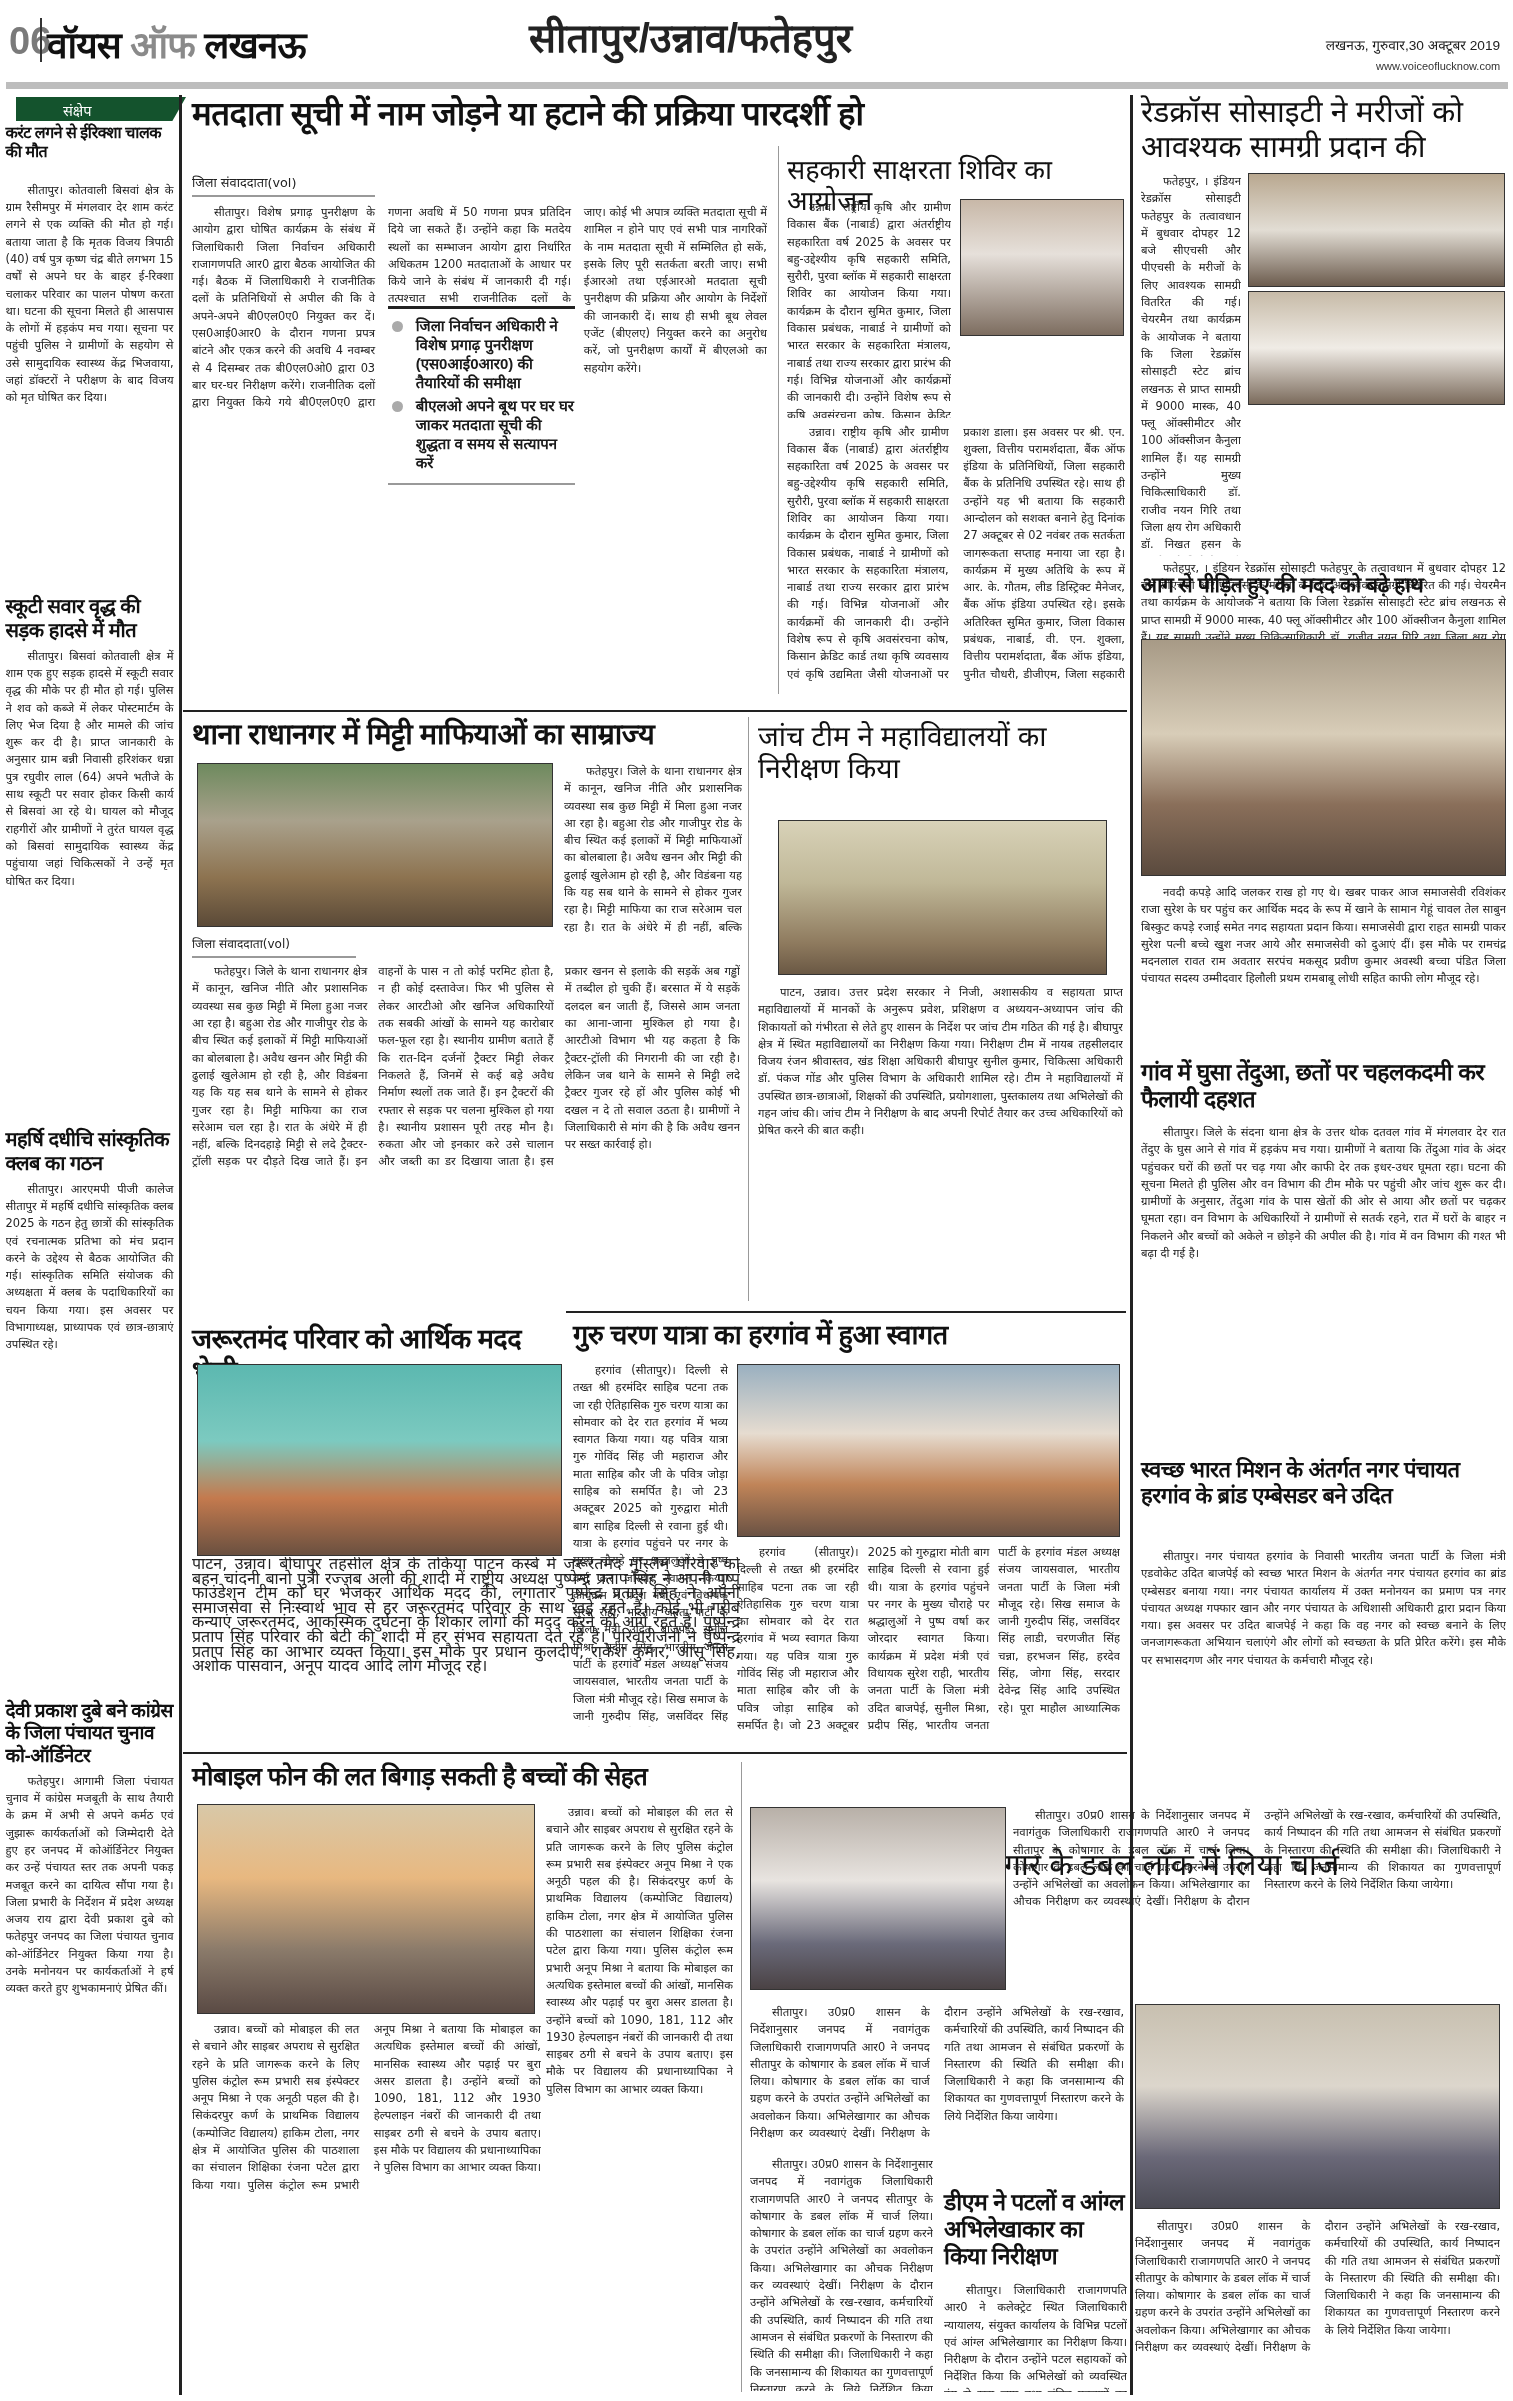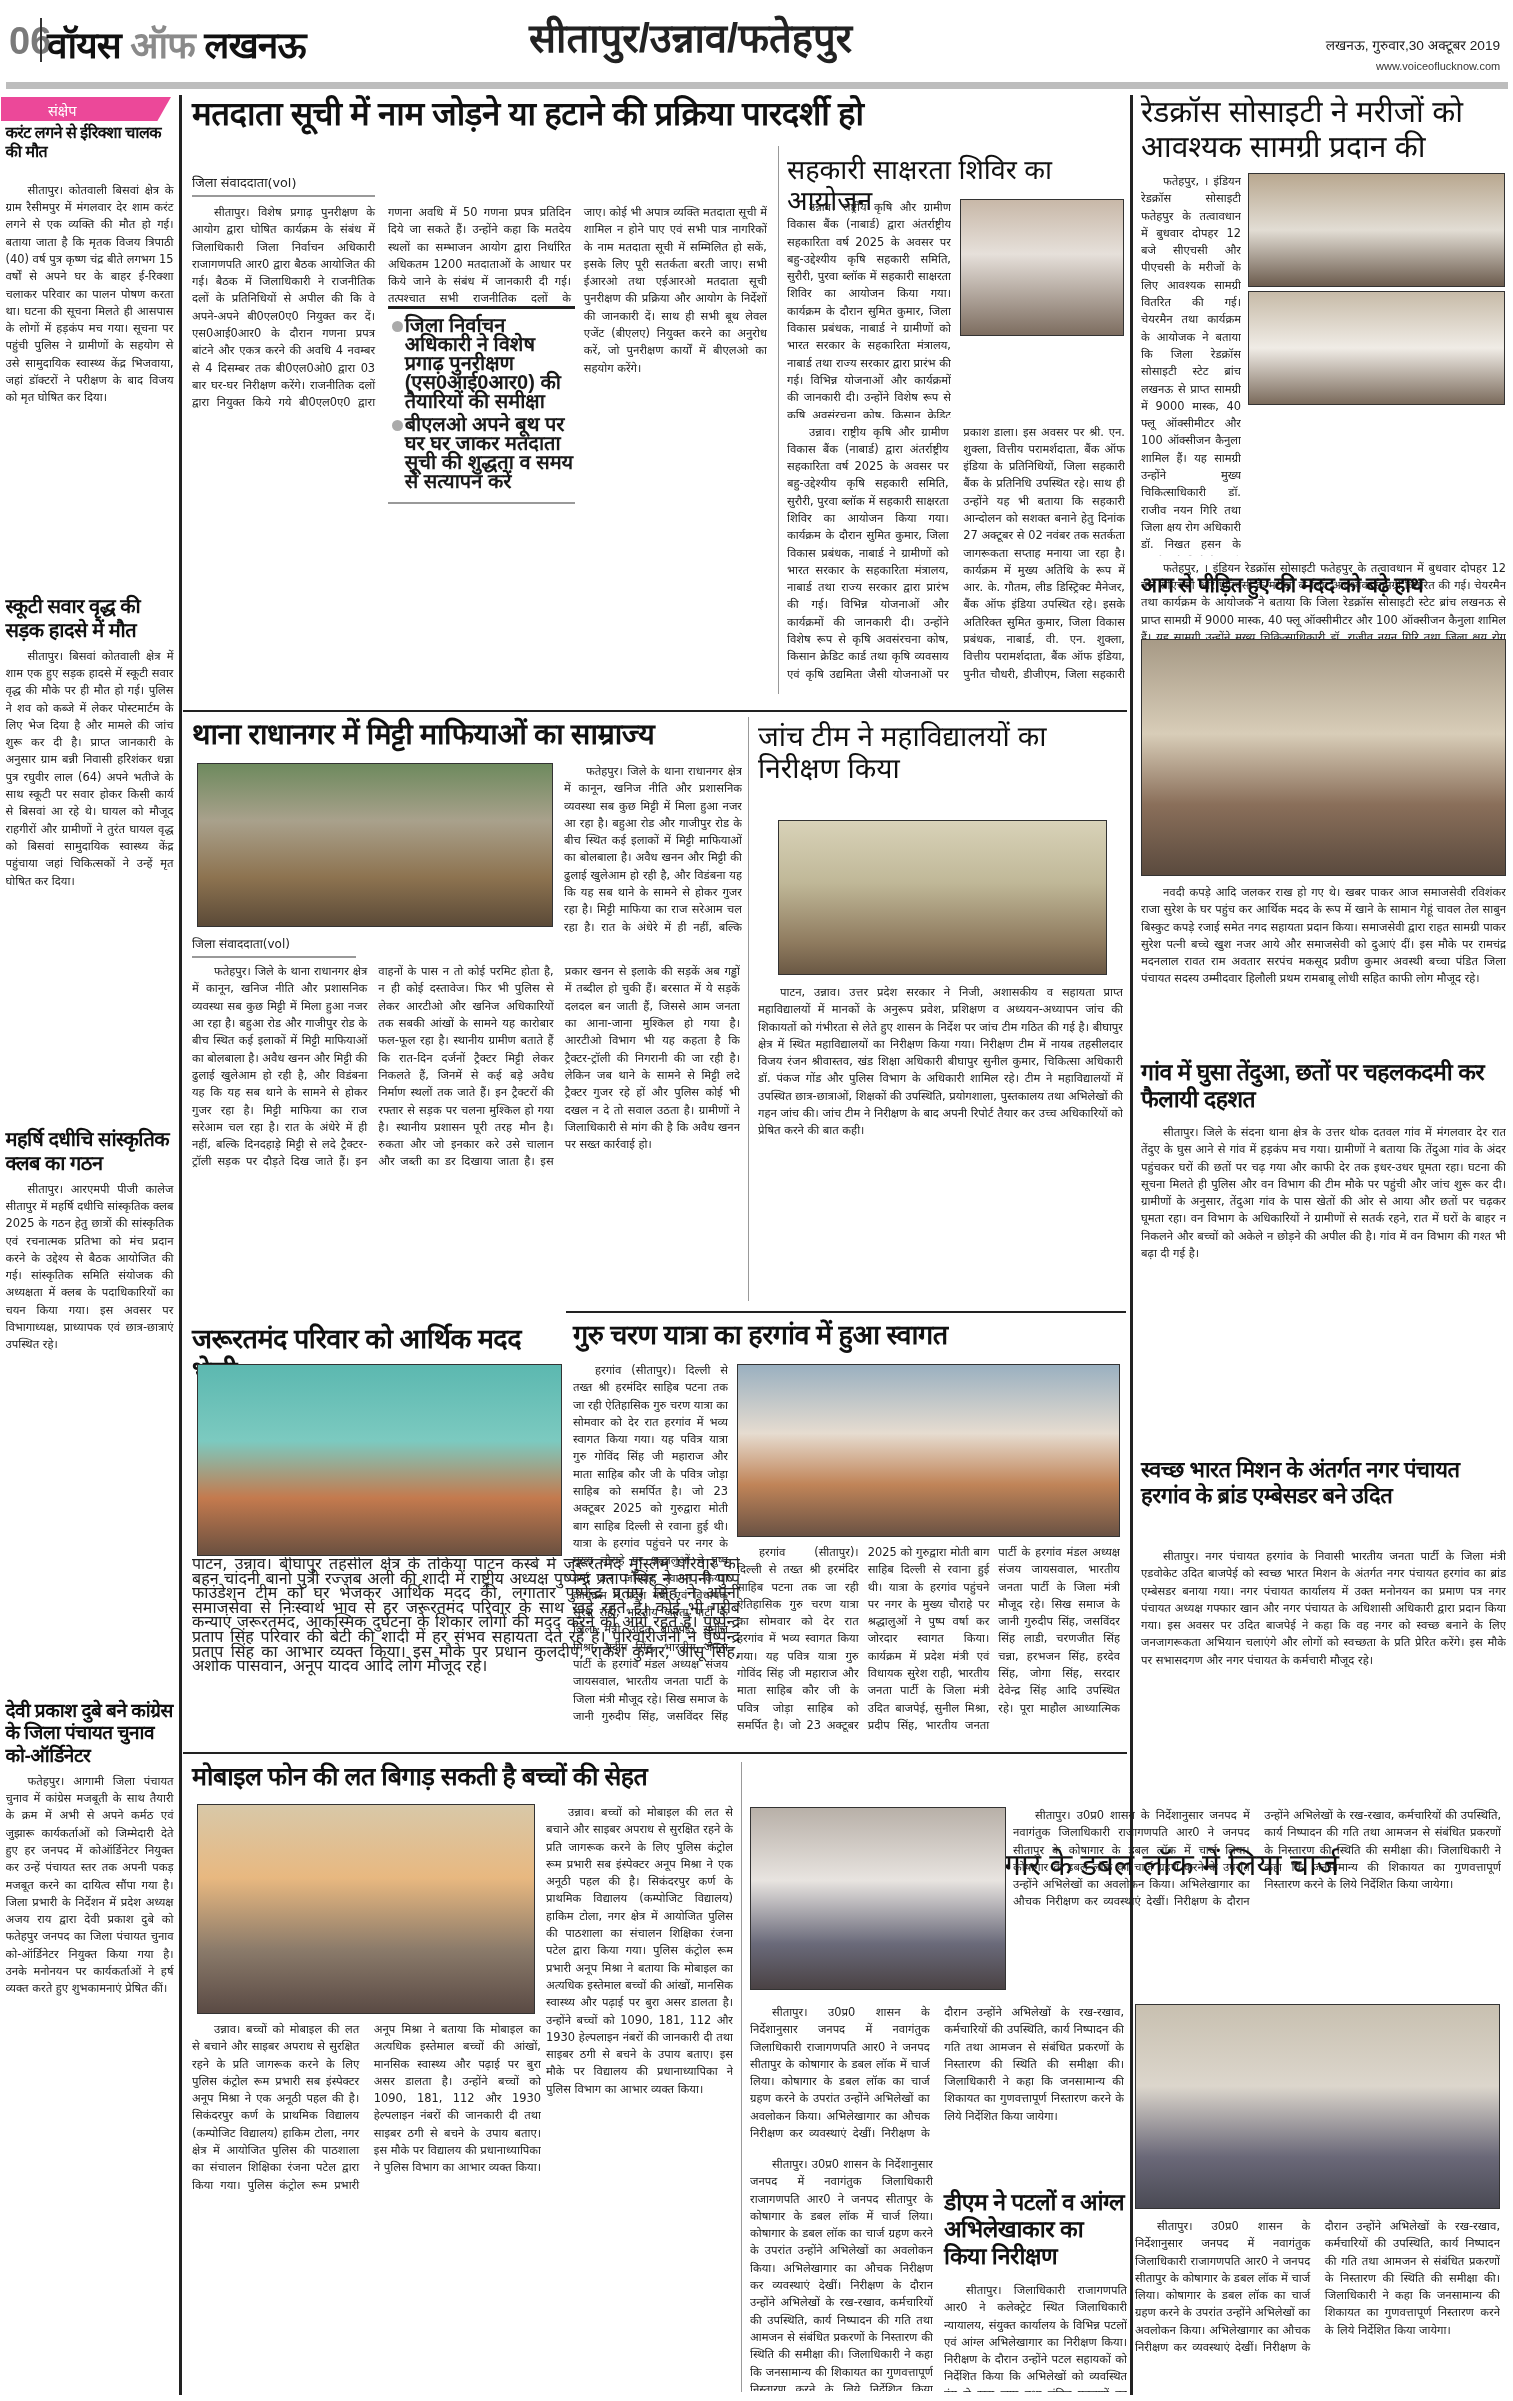--- a/index.html
+++ b/index.html
@@ -9,30 +9,30 @@
 .pageno{left:9px;top:20px;font-size:38px;font-weight:bold;color:#7a7a7a;font-family:"Liberation Sans",sans-serif}
 .pg-sep{left:40px;top:18px;width:1.8px;height:44px;background:#333}
 .paper-name{left:47px;top:18px;font-size:37px;font-weight:bold;color:#111;font-family:"Liberation Sans",sans-serif;letter-spacing:-0.9px}
 .paper-name .mid{color:#8a8a8a}
 .region{left:529px;top:9px;font-size:40px;font-weight:bold;color:#222;font-family:"Liberation Sans",sans-serif}
 .dateline{right:12.8px;top:35px;font-size:13.7px;color:#222;font-family:"Liberation Sans",sans-serif}
 .website{right:12.8px;top:60px;font-size:11px;color:#333;font-family:"Liberation Sans",sans-serif}
 .topbar{left:5.5px;top:82px;width:1502px;height:7.3px;background:#bdbdbd}
 .vline{width:2.7px;background:#222}
 .hline{height:2.7px;background:#222}
-.brief-tag{left:1px;top:97px;width:170px;height:24px;background:#ec4899;color:#fff;font-size:14.6px;padding:2.7px 0 0 47px;clip-path:polygon(0 0,100% 0,92% 100%,0 100%)}
+.brief-tag{left:16px;top:97px;width:170px;height:24px;background:#14532d;color:#fff;font-size:14.6px;padding:2.7px 0 0 47px;clip-path:polygon(0 0,100% 0,92% 100%,0 100%)}
 .hd{font-family:"Liberation Sans",sans-serif;font-weight:bold;color:#111;line-height:1.18;letter-spacing:-0.5px}
 .hd-light{font-family:"Liberation Sans",sans-serif;font-weight:normal;color:#111;line-height:1.15}
 .body{font-size:11.4px;line-height:17.3px;color:#222;text-align:justify;overflow:hidden}
 .body p{text-indent:22px}
 .byline{font-size:12.8px;color:#222;border-bottom:2.7px solid #999;padding-bottom:3.7px}
 .photo{background:#8a8f86;border:1.8px solid #333;overflow:hidden}
 .caption{font-size:16px;line-height:14.6px;color:#222;text-align:justify}
 .bullets{border-top:3.7px solid #222;border-bottom:2.7px solid #999;padding:7.3px 0 7.3px 3.7px}
-.bullet{display:flex;gap:2px;font-size:20px;font-weight:bold;font-family:"Liberation Sans",sans-serif;line-height:19px;margin-bottom:3.7px}
+.bullet{display:flex;gap:13px;font-size:15px;font-weight:bold;font-family:"Liberation Sans",sans-serif;line-height:19px;margin-bottom:3.7px}
 .bullet .dot{width:11px;height:11px;border-radius:50%;background:#aaa;margin-top:4.6px;flex-shrink:0}
 .cols2{column-count:2;column-gap:14.6px}
 .cols3{column-count:3;column-gap:14.6px}
 </style>
 </head>
 <body>
 
 <div class="abs masthead">
   <div class="abs pageno">06</div>
   <div class="abs pg-sep"></div>

